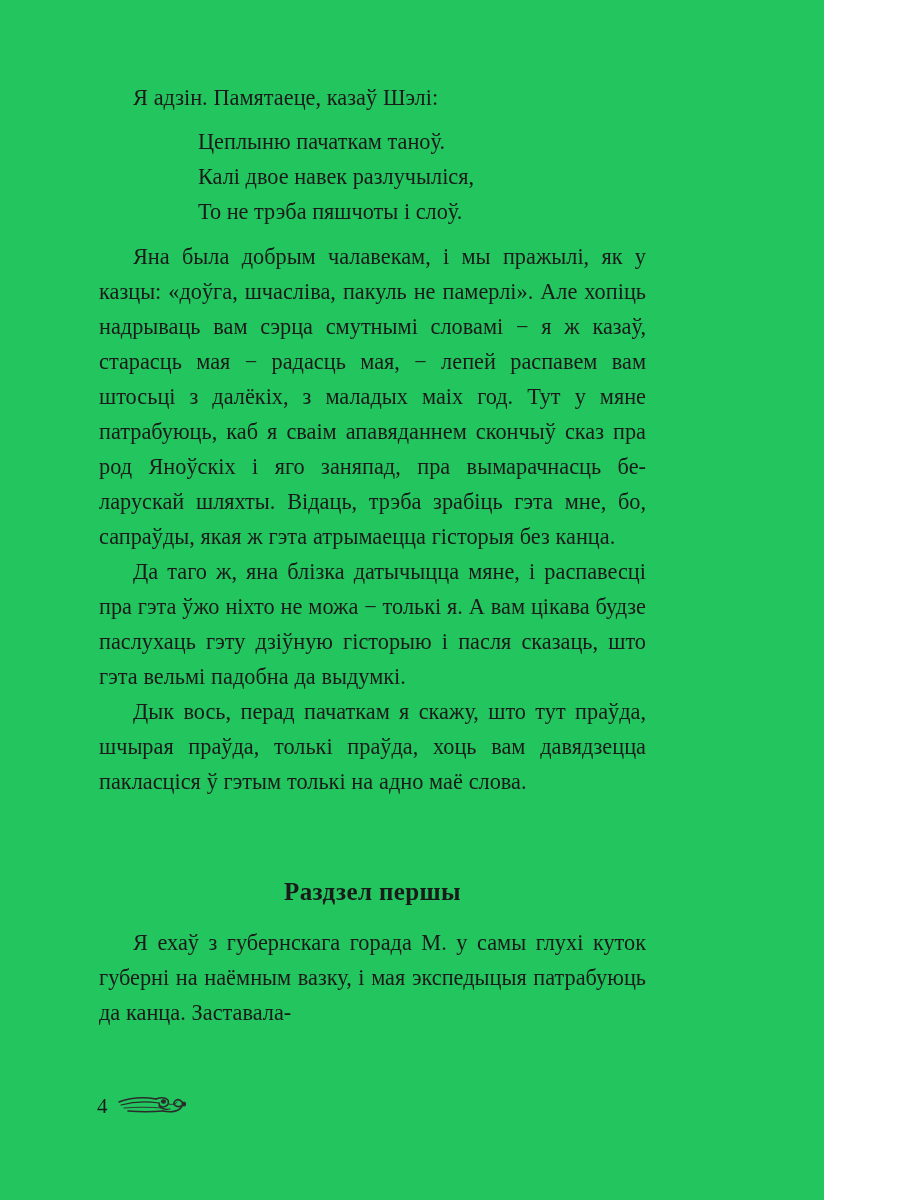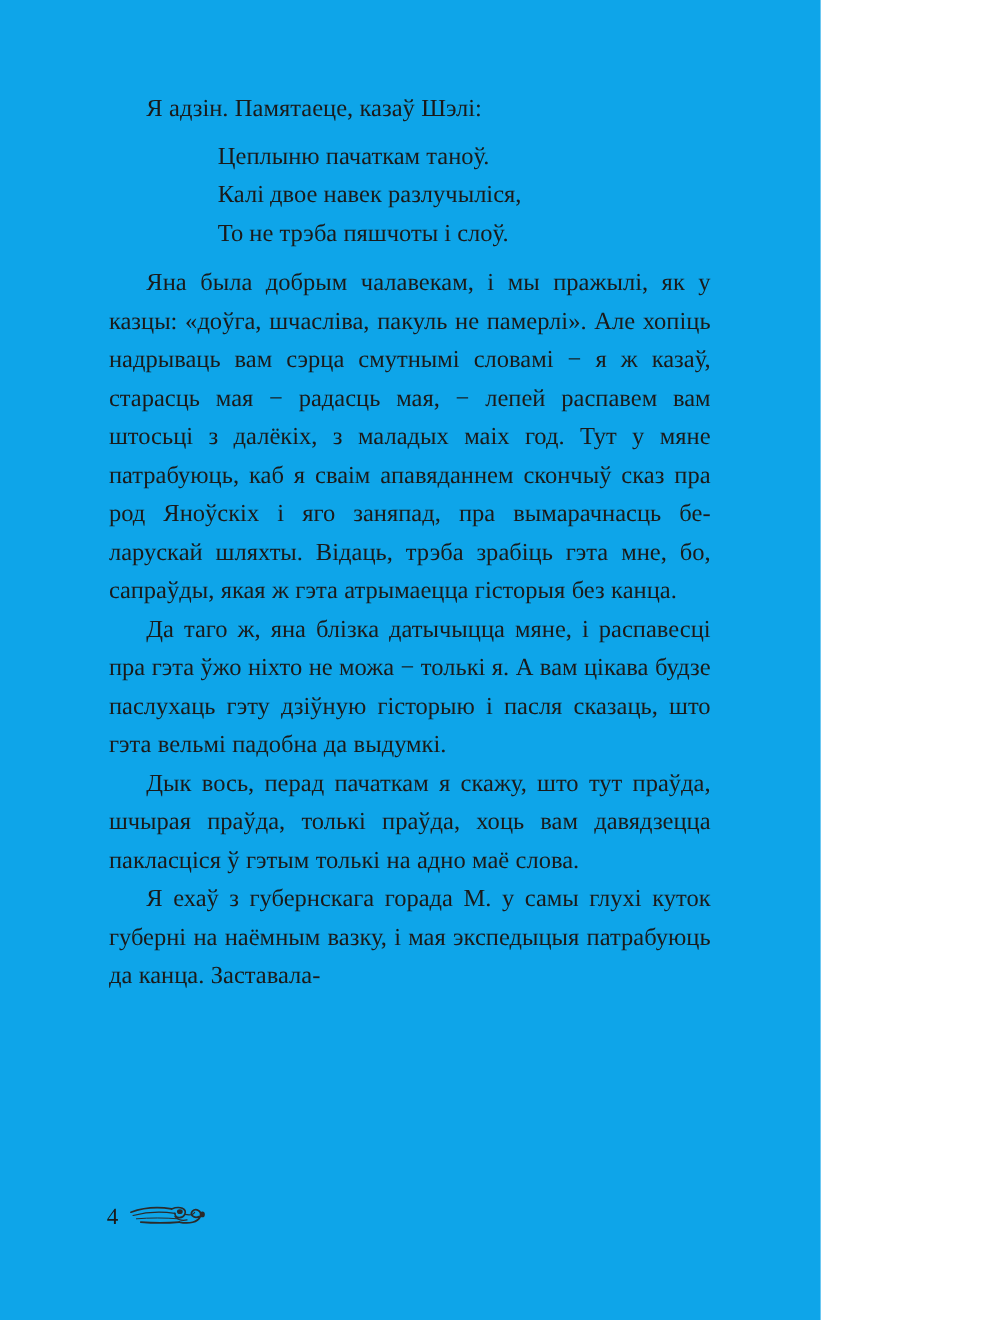--- a/index.html
+++ b/index.html
@@ -2,23 +2,23 @@
 <html><head>
 <meta charset="utf-8">
 <style>
   html, body {
     margin: 0;
     padding: 0;
     background: #ffffff;
   }
   .page {
     position: relative;
-    width: 746px;
+    width: 824px;
     height: 1200px;
-    background: #0ea5e9;
+    background: #22c55e;
     overflow: hidden;
     font-family: "Liberation Serif", "DejaVu Serif", serif;
     color: #1a1a1a;
   }
   .text-column {
     position: absolute;
     left: 99px;
     top: 80px;
     width: 547px;
   }
@@ -89,20 +89,21 @@
     <div class="verse">
       <span class="vline">Цеплыню пачаткам таноў.</span>
       <span class="vline">Калі двое навек разлучыліся,</span>
       <span class="vline">То не трэба пяшчоты і слоў.</span>
     </div>
 
     <p class="body-par">Яна была добрым чалавекам, і мы пражылі, як у казцы: «доўга, шчасліва, пакуль не памер­лі». Але хопіць надрываць вам сэрца смутнымі словамі − я ж казаў, старасць мая − радасць мая, − лепей распавем вам штосьці з далёкіх, з маладых маіх год. Тут у мяне патрабуюць, каб я сваім апавяданнем скончыў сказ пра род Яноўскіх і яго заняпад, пра вымарачнасць бе­ларускай шляхты. Відаць, трэба зрабіць гэта мне, бо, сапраўды, якая ж гэта атрымаецца гіс­торыя без канца.</p>
     <p class="body-par">Да таго ж, яна блізка датычыцца мяне, і распавесці пра гэта ўжо ніхто не можа − толькі я. А вам цікава будзе паслухаць гэту дзіўную гісторыю і пасля сказаць, што гэта вельмі па­добна да выдумкі.</p>
     <p class="body-par">Дык вось, перад пачаткам я скажу, што тут праўда, шчырая праўда, толькі праўда, хоць вам давядзецца пакласціся ў гэтым толькі на адно маё слова.</p>
 
+    <h2 class="chapter-heading">Раздзел першы</h2>
 
     <p class="body-par">Я ехаў з губернскага горада М. у самы глухі куток губерні на наёмным вазку, і мая экспедыцыя патрабуюць да канца. Заставала-</p>
 
   </div>
 
   <div class="footer">
     <span class="folio">4</span>
     <span class="ornament">
       <svg viewBox="0 0 72 26" width="72" height="26" xmlns="http://www.w3.org/2000/svg">
         <g fill="none" stroke="#2b2b2b" stroke-linecap="round">

